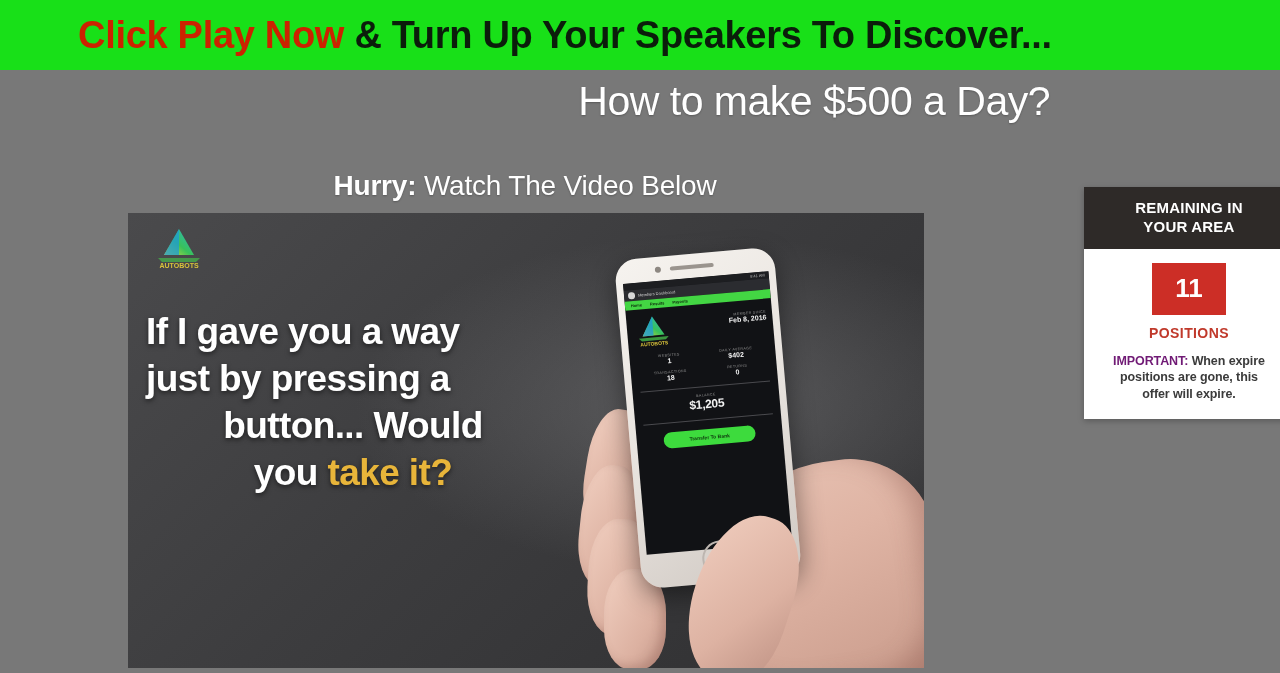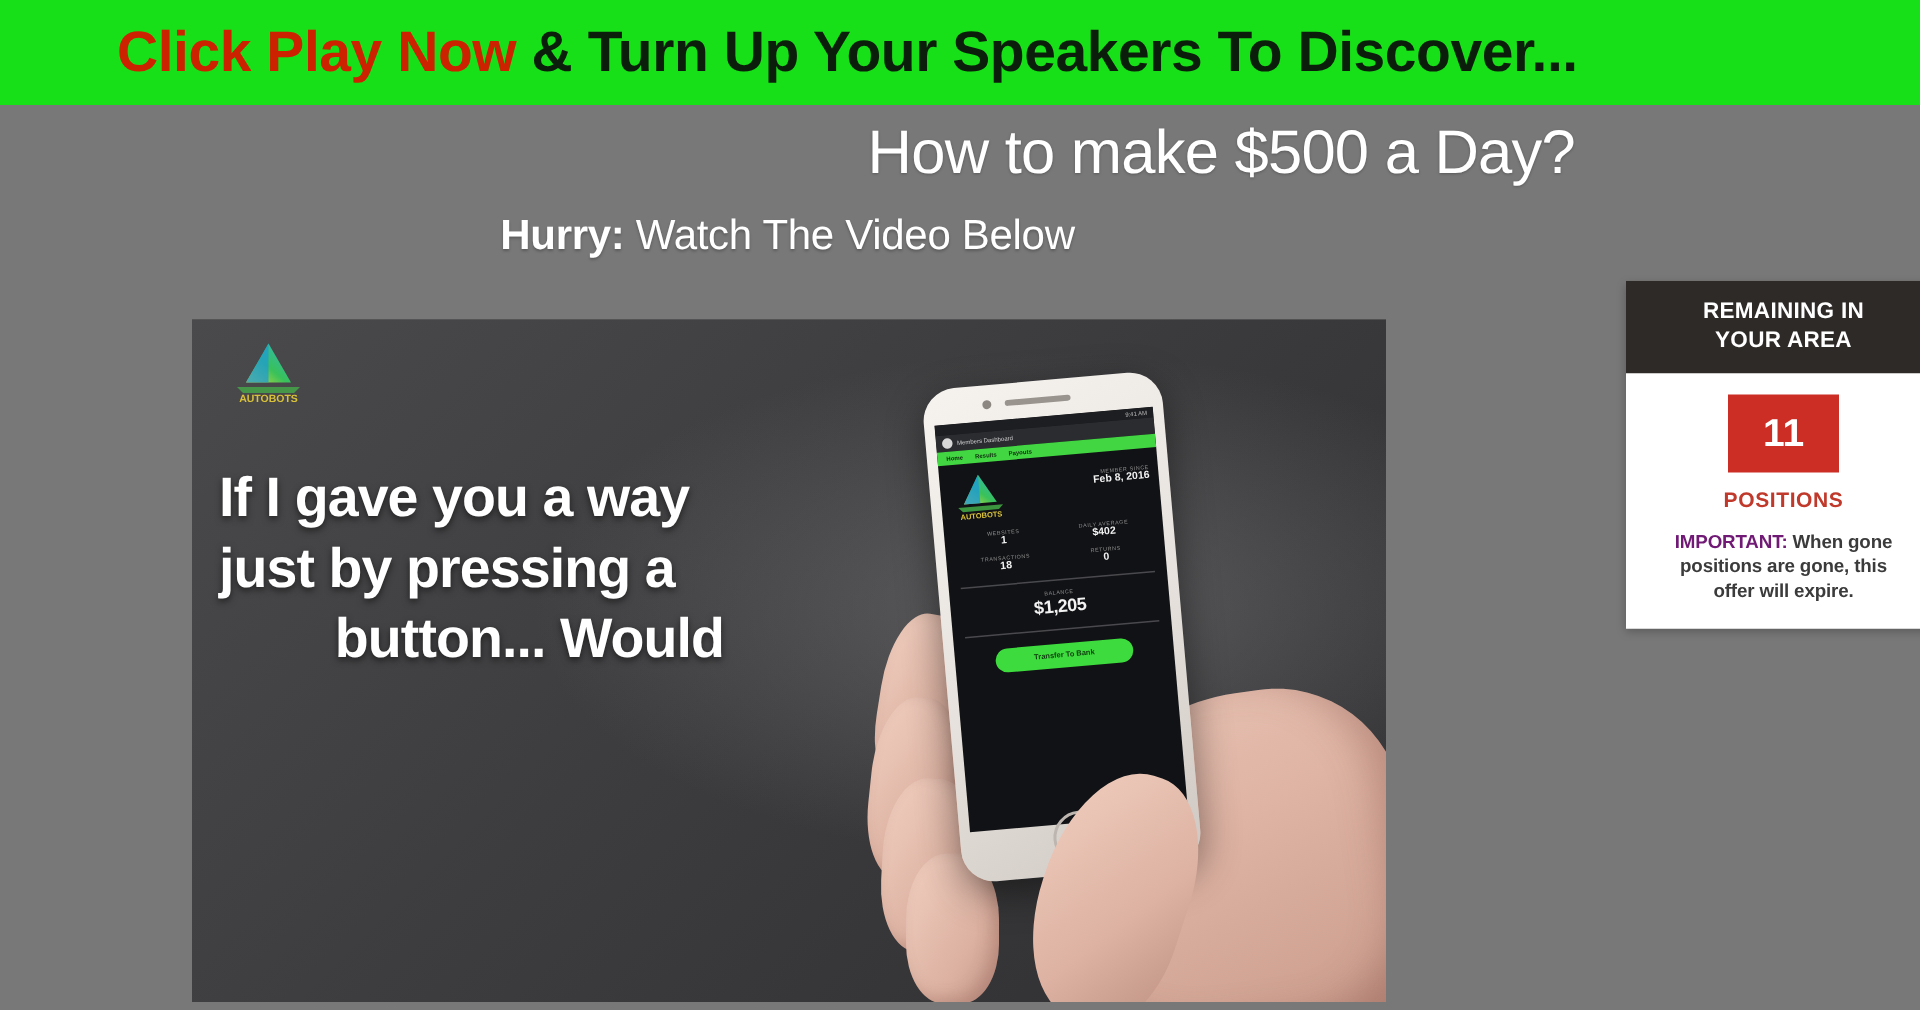--- a/index.html
+++ b/index.html
@@ -53,21 +53,21 @@
     width: 1050px;
     text-align: right;
     color: #ffffff;
     font-size: 41px;
     font-weight: 500;
     letter-spacing: -0.5px;
     text-shadow: 0 1px 2px rgba(0,0,0,0.25);
   }
   .subhead {
     position: absolute;
-    left: 0; top: 71px;
+    left: 0; top: 100px;
     width: 1050px;
     text-align: center;
     color: #ffffff;
     font-size: 28px;
     font-weight: 400;
     letter-spacing: -0.2px;
     text-shadow: 0 1px 2px rgba(0,0,0,0.25);
   }
   .subhead b { font-weight: bold; }
 
@@ -350,20 +350,21 @@
         <polygon points="29,4 29,30 14,30" fill="#1f9ad6" opacity="0.75"></polygon>
         <polygon points="8,33 50,33 46,37 12,37" fill="#46b84a" opacity="0.7"></polygon>
         <text x="29" y="43" font-size="7" fill="#d9c23a" text-anchor="middle" font-family="Liberation Sans, sans-serif" font-weight="bold">AUTOBOTS</text>
       </svg>
     </div>
 
     <div class="video-caption">
       <span class="cap-l1">If I gave you a way</span>
       <span class="cap-l3">just by pressing a</span>
       <span class="cap-l4">button... Would</span>
+      <span class="cap-l5"><span>you </span><span class="cap-gold">take it?</span></span>
     </div>
 
     <div class="hand-wrap">
       <div class="sleeve"></div>
       <div class="arm"></div>
       <div class="finger f1"></div>
       <div class="finger f2"></div>
       <div class="finger f3"></div>
       <div class="finger f4"></div>
 
@@ -448,20 +449,20 @@
 
   <div class="side-card">
     <div class="side-head">
       <div>REMAINING IN</div>
       <div>YOUR AREA</div>
     </div>
     <div class="side-body">
       <div class="count-box">11</div>
       <div class="positions-label">POSITIONS</div>
       <div class="important">
-        <span class="imp-word">IMPORTANT:</span><span> When gone</span>
+        <span class="imp-word">IMPORTANT:</span><span> When expire</span>
         <span class="imp-l2">positions are gone, this</span>
         <span class="imp-l3">offer will expire.</span>
       </div>
     </div>
   </div>
 
 </div>
 
 </body></html>

